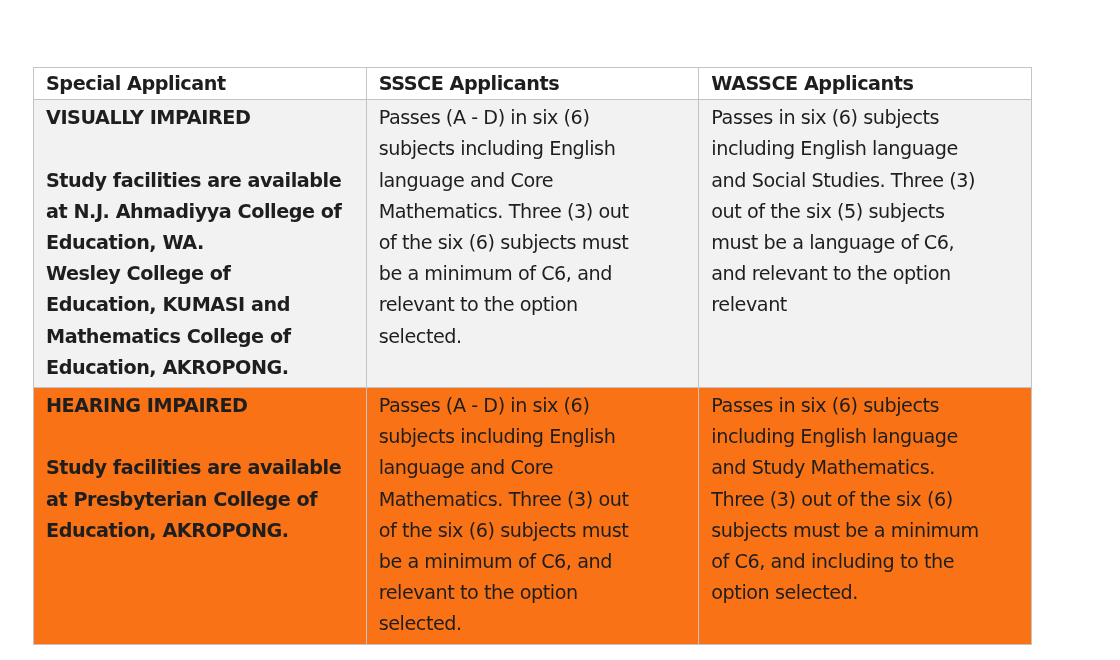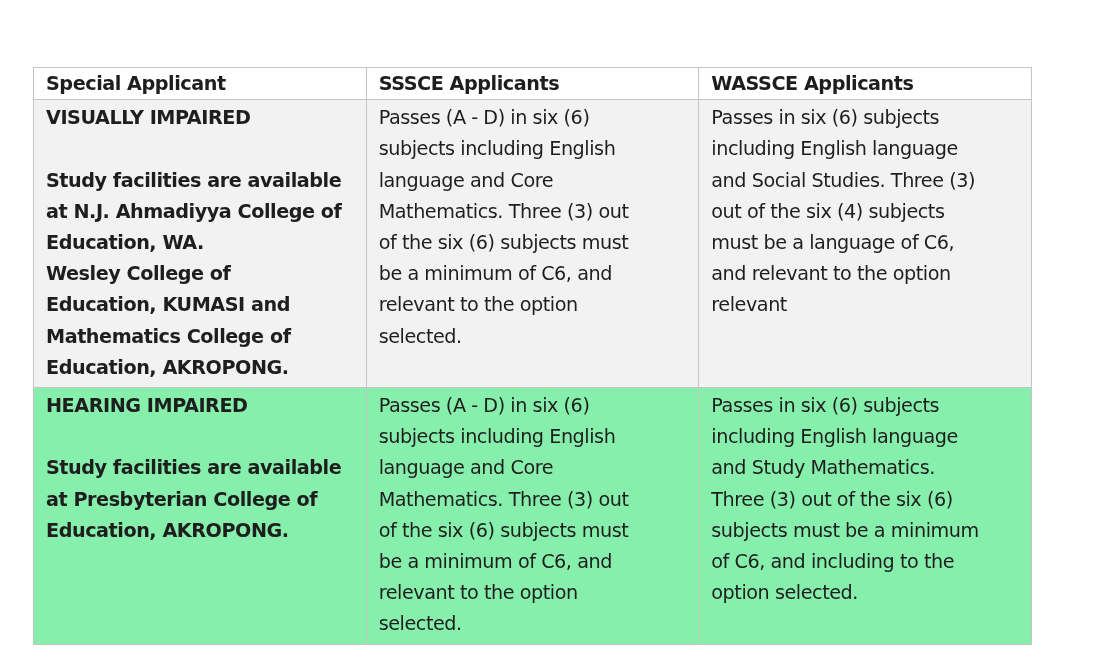--- a/index.html
+++ b/index.html
@@ -36,21 +36,21 @@
       font-weight: bold;
       height: 25px;
       padding-top: 0;
       padding-bottom: 0;
       background: #ffffff;
     }
     .col1 { width: 310px; }
     .col2 { width: 310px; }
     .col3 { width: 310px; }
     .row-shaded td { background: #f2f2f2; }
-    .row-plain td { background: #86efac; }
+    .row-plain td { background: #f97316; }
     .row-shaded td { height: 276px; margin-top: 42px; }
     .row-plain td { height: 244px; }
     .bold { font-weight: bold; }
     .line { display: block; }
     .spacer { display: block; height: 31.2px; }
   </style>
 </head>
 <body>
 
 <table class="doc-table">
@@ -86,21 +86,21 @@
         <span class="line">Mathematics. Three (3) out</span>
         <span class="line">of the six (6) subjects must</span>
         <span class="line">be a minimum of C6, and</span>
         <span class="line">relevant to the option</span>
         <span class="line">selected.</span>
       </td>
       <td>
         <span class="line">Passes in six (6) subjects</span>
         <span class="line">including English language</span>
         <span class="line">and Social Studies. Three (3)</span>
-        <span class="line">out of the six (4) subjects</span>
+        <span class="line">out of the six (5) subjects</span>
         <span class="line">must be a language of C6,</span>
         <span class="line">and relevant to the option</span>
         <span class="line">relevant</span>
       </td>
     </tr>
     <tr class="row-plain">
       <td class="bold">
         <span class="line">HEARING IMPAIRED</span>
         <span class="spacer"></span>
         <span class="line">Study facilities are available</span>

